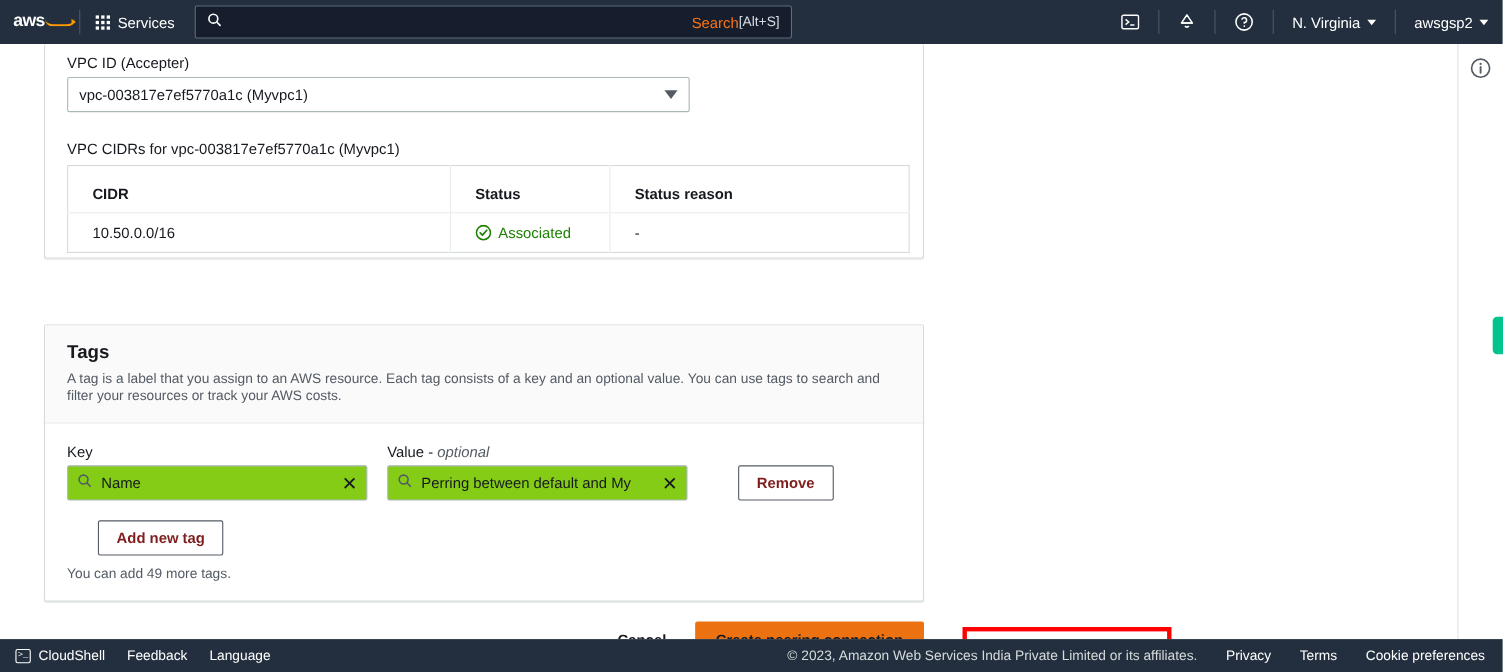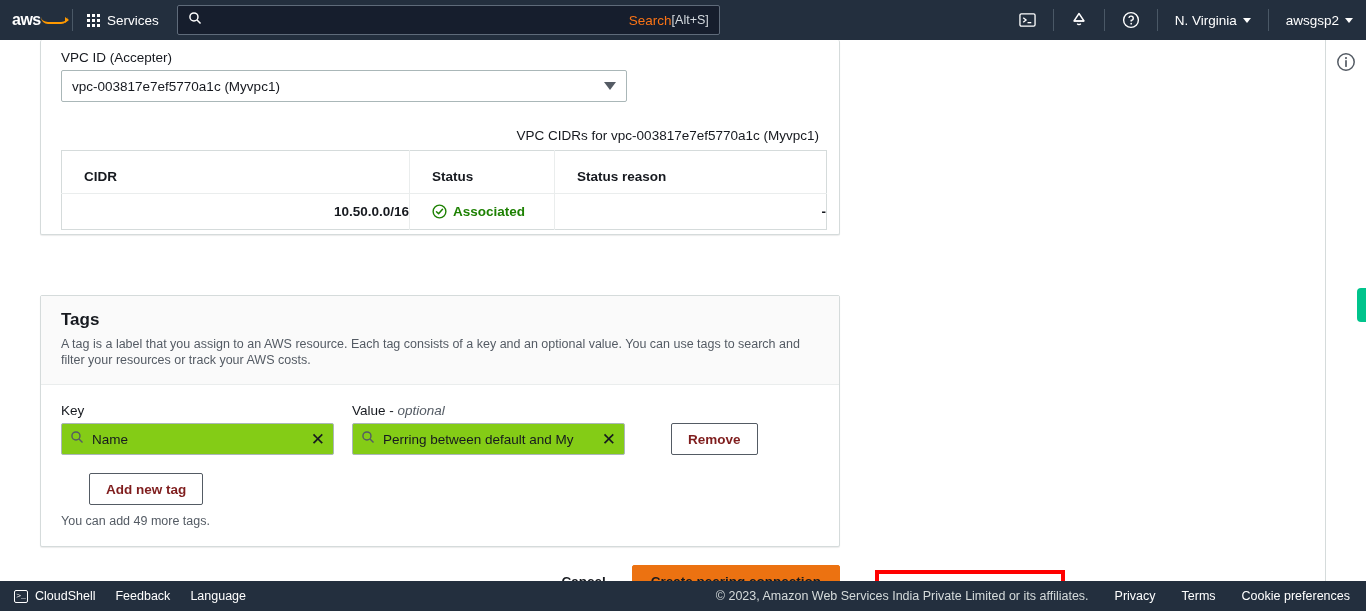--- a/index.html
+++ b/index.html
@@ -110,34 +110,33 @@
     padding: 0 10px; cursor: pointer;
     font-size: 13.5px; color: #16191f;
   }
   .tri-down {
     width: 0; height: 0;
     border-left: 6px solid transparent; border-right: 6px solid transparent;
     border-top: 8px solid #545b64;
   }
   .cidr-caption {
     font-size: 13.5px; color: #16191f;
-    margin-top: 26px; margin-bottom: 7px; text-align: right;
+    margin-top: 26px; margin-bottom: 7px;
   }
   .tbl {
     width: 766px; border: 1px solid #d5dbdb; border-radius: 2px;
     border-collapse: collapse; background: #ffffff;
   }
   .tbl th {
     text-align: left; font-size: 13.5px; font-weight: bold; color: #16191f;
     padding: 18px 0 9px 22px; border-bottom: 1px solid #eaeded;
   }
   .tbl td {
-    text-align: right; font-size: 13.5px; color: #16191f;
+    text-align: left; font-size: 13.5px; color: #16191f;
     padding: 10px 0 10px 22px;
-    font-weight: bold;
   }
   .col-cidr { width: 348px; }
   .col-status { width: 145px; }
   .cell-div { border-left: 1px solid #eaeded; }
   .assoc { display: flex; align-items: center; gap: 6px; color: #1d8102; }
 
   
   .card2 {
     position: absolute; left: 40px; top: 255px; width: 800px; height: 252px;
   }

